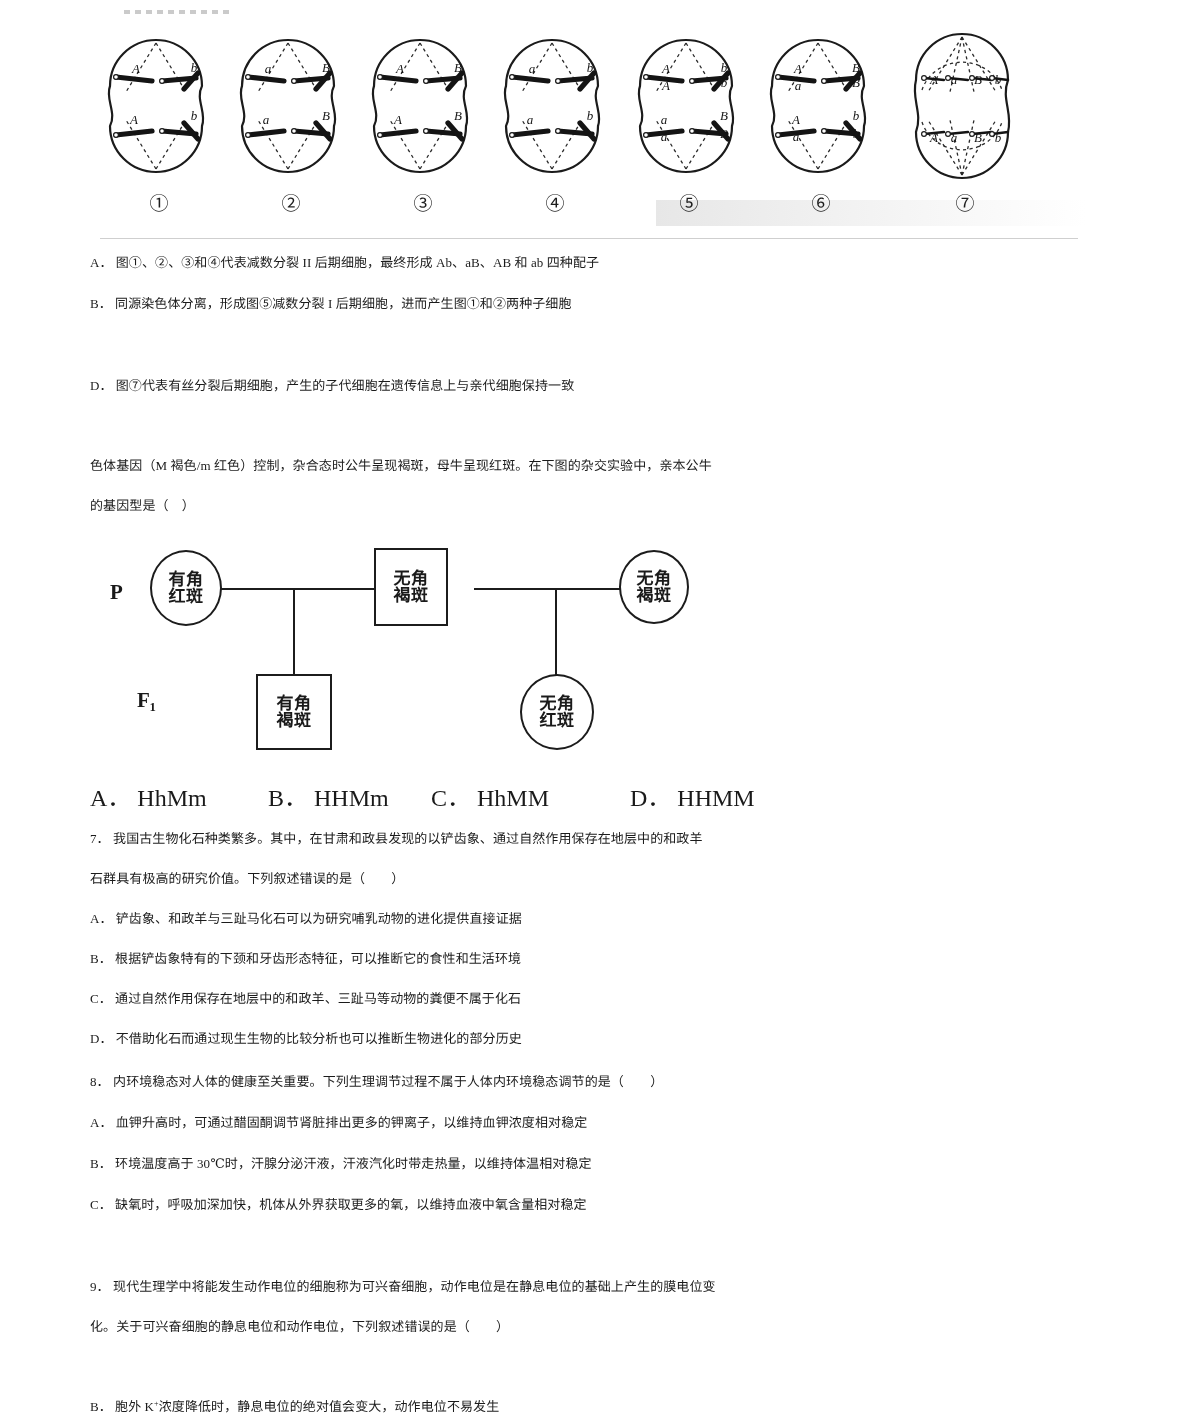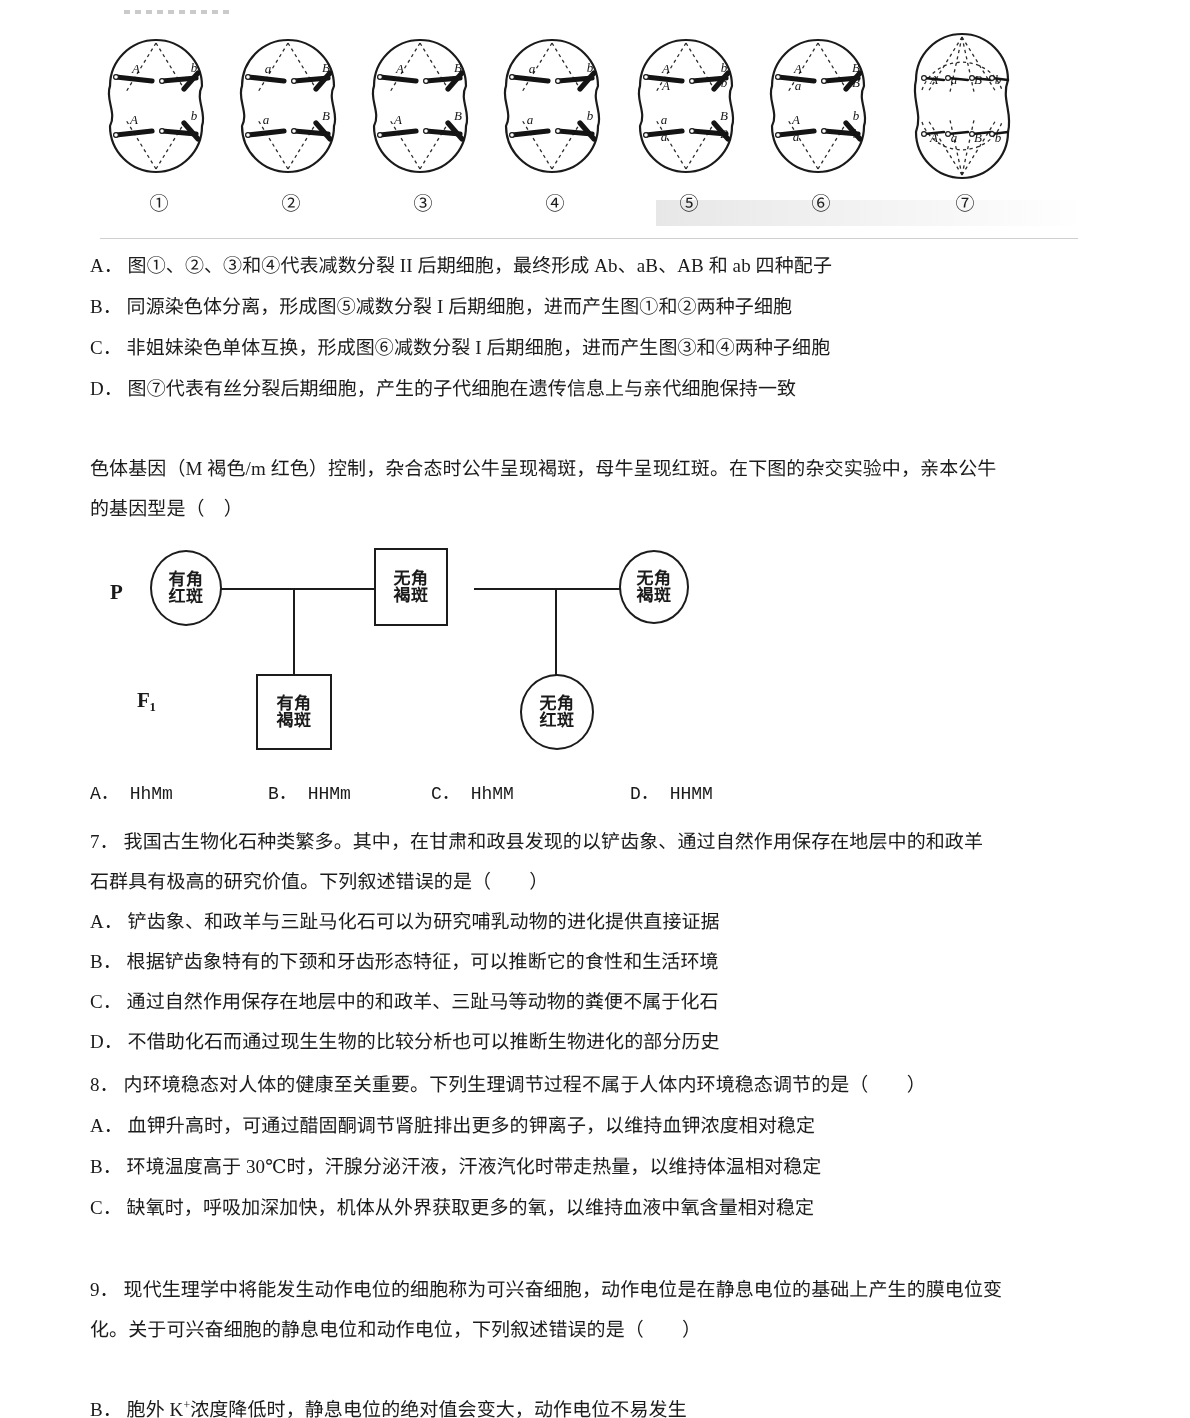--- a/index.html
+++ b/index.html
@@ -73,21 +73,21 @@
     top: 176px;
     text-align: center;
     font-size: 19px;
     line-height: 1;
     color: #1d1d1d;
   }
 
   
   .qline {
     position: absolute;
-    font-size: 19px;
+    font-size: 13px;
     line-height: 1;
     white-space: nowrap;
     color: #1b1b1b;
     letter-spacing: .1px;
   }
   .qline.indent0 { left: 90px; }
 
   .opt-label { letter-spacing: 0; }
 
   sup, sub { font-size: 0.62em; }
@@ -131,23 +131,22 @@
     z-index: 1;
   }
 
   
   #q6-options {
     position: absolute;
     left: 90px;
     top: 778px;
     width: 1000px;
     height: 28px;
-    font-size: 18px;
+    font-size: 24px;
     white-space: nowrap;
-    font-family: Liberation Mono, monospace;
   }
   #q6-options .optslot {
     position: absolute;
     top: 0;
   }
 </style>
 </head>
 <body>
 
 <div class="page">
@@ -367,24 +366,20 @@
   <div class="scan-rule"></div>
 
   <div class="qline indent0" style="top:256px">
     <span class="opt-label">A．</span>
     <span>图①、②、③和④代表减数分裂 II 后期细胞，最终形成 Ab、aB、AB 和 ab 四种配子</span>
   </div>
   <div class="qline indent0" style="top:297px">
     <span class="opt-label">B．</span>
     <span>同源染色体分离，形成图⑤减数分裂 I 后期细胞，进而产生图①和②两种子细胞</span>
   </div>
-  <div class="qline indent0" style="top:338px">
-    <span class="opt-label">C．</span>
-    <span>非姐妹染色单体互换，形成图⑥减数分裂 I 后期细胞，进而产生图③和④两种子细胞</span>
-  </div>
   <div class="qline indent0" style="top:379px">
     <span class="opt-label">D．</span>
     <span>图⑦代表有丝分裂后期细胞，产生的子代细胞在遗传信息上与亲代细胞保持一致</span>
   </div>
 
   <div class="qline indent0" style="top:459px">
     <span>色体基因（M 褐色/m 红色）控制，杂合态时公牛呈现褐斑，母牛呈现红斑。在下图的杂交实验中，亲本公牛</span>
   </div>
   <div class="qline indent0" style="top:499px">
     <span>的基因型是（　）</span>

